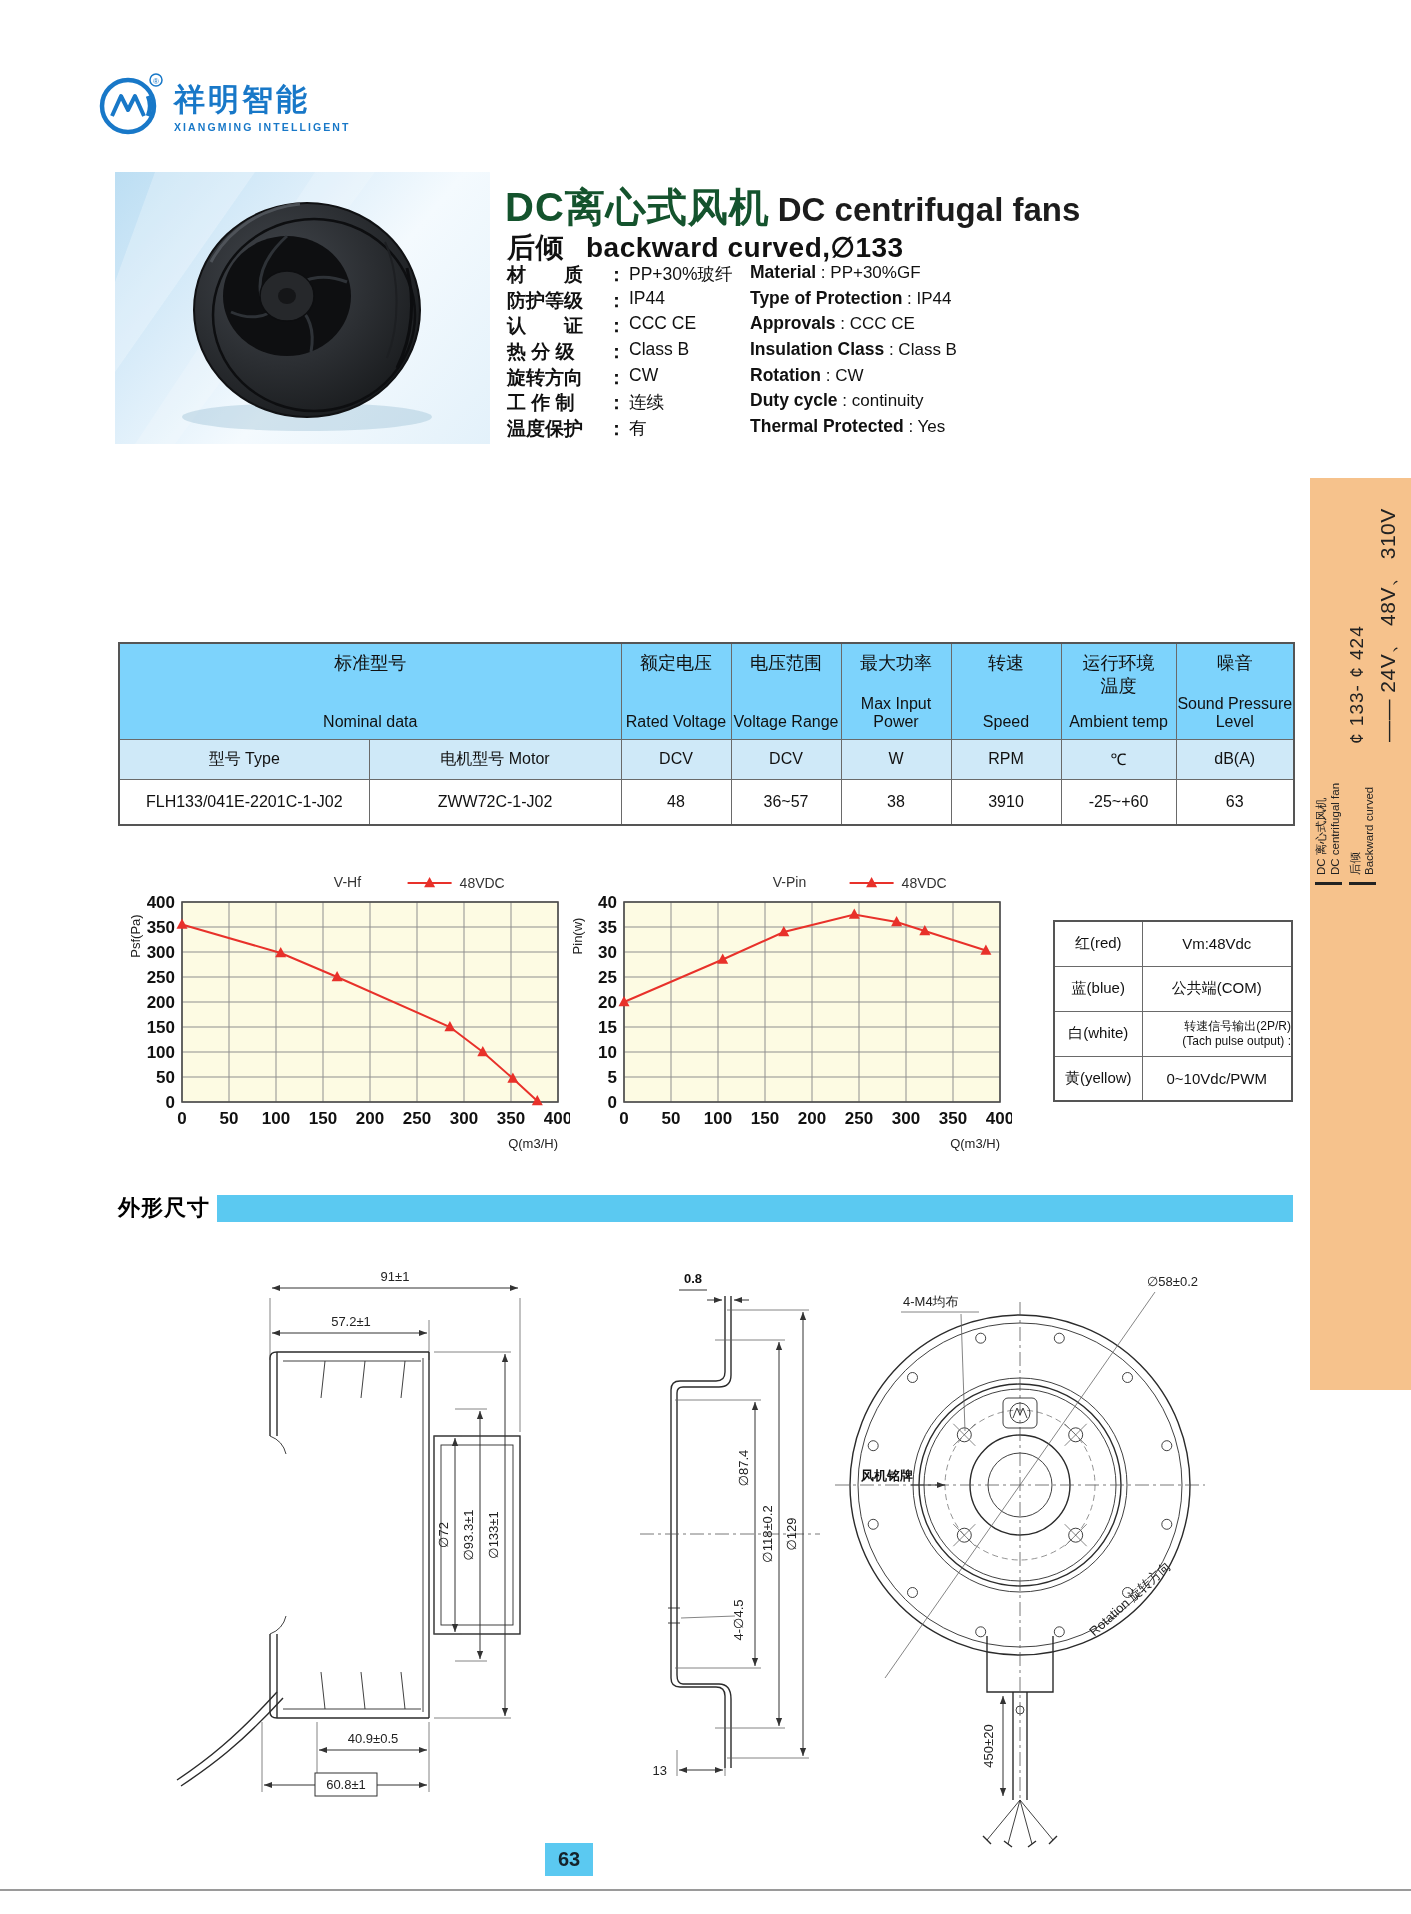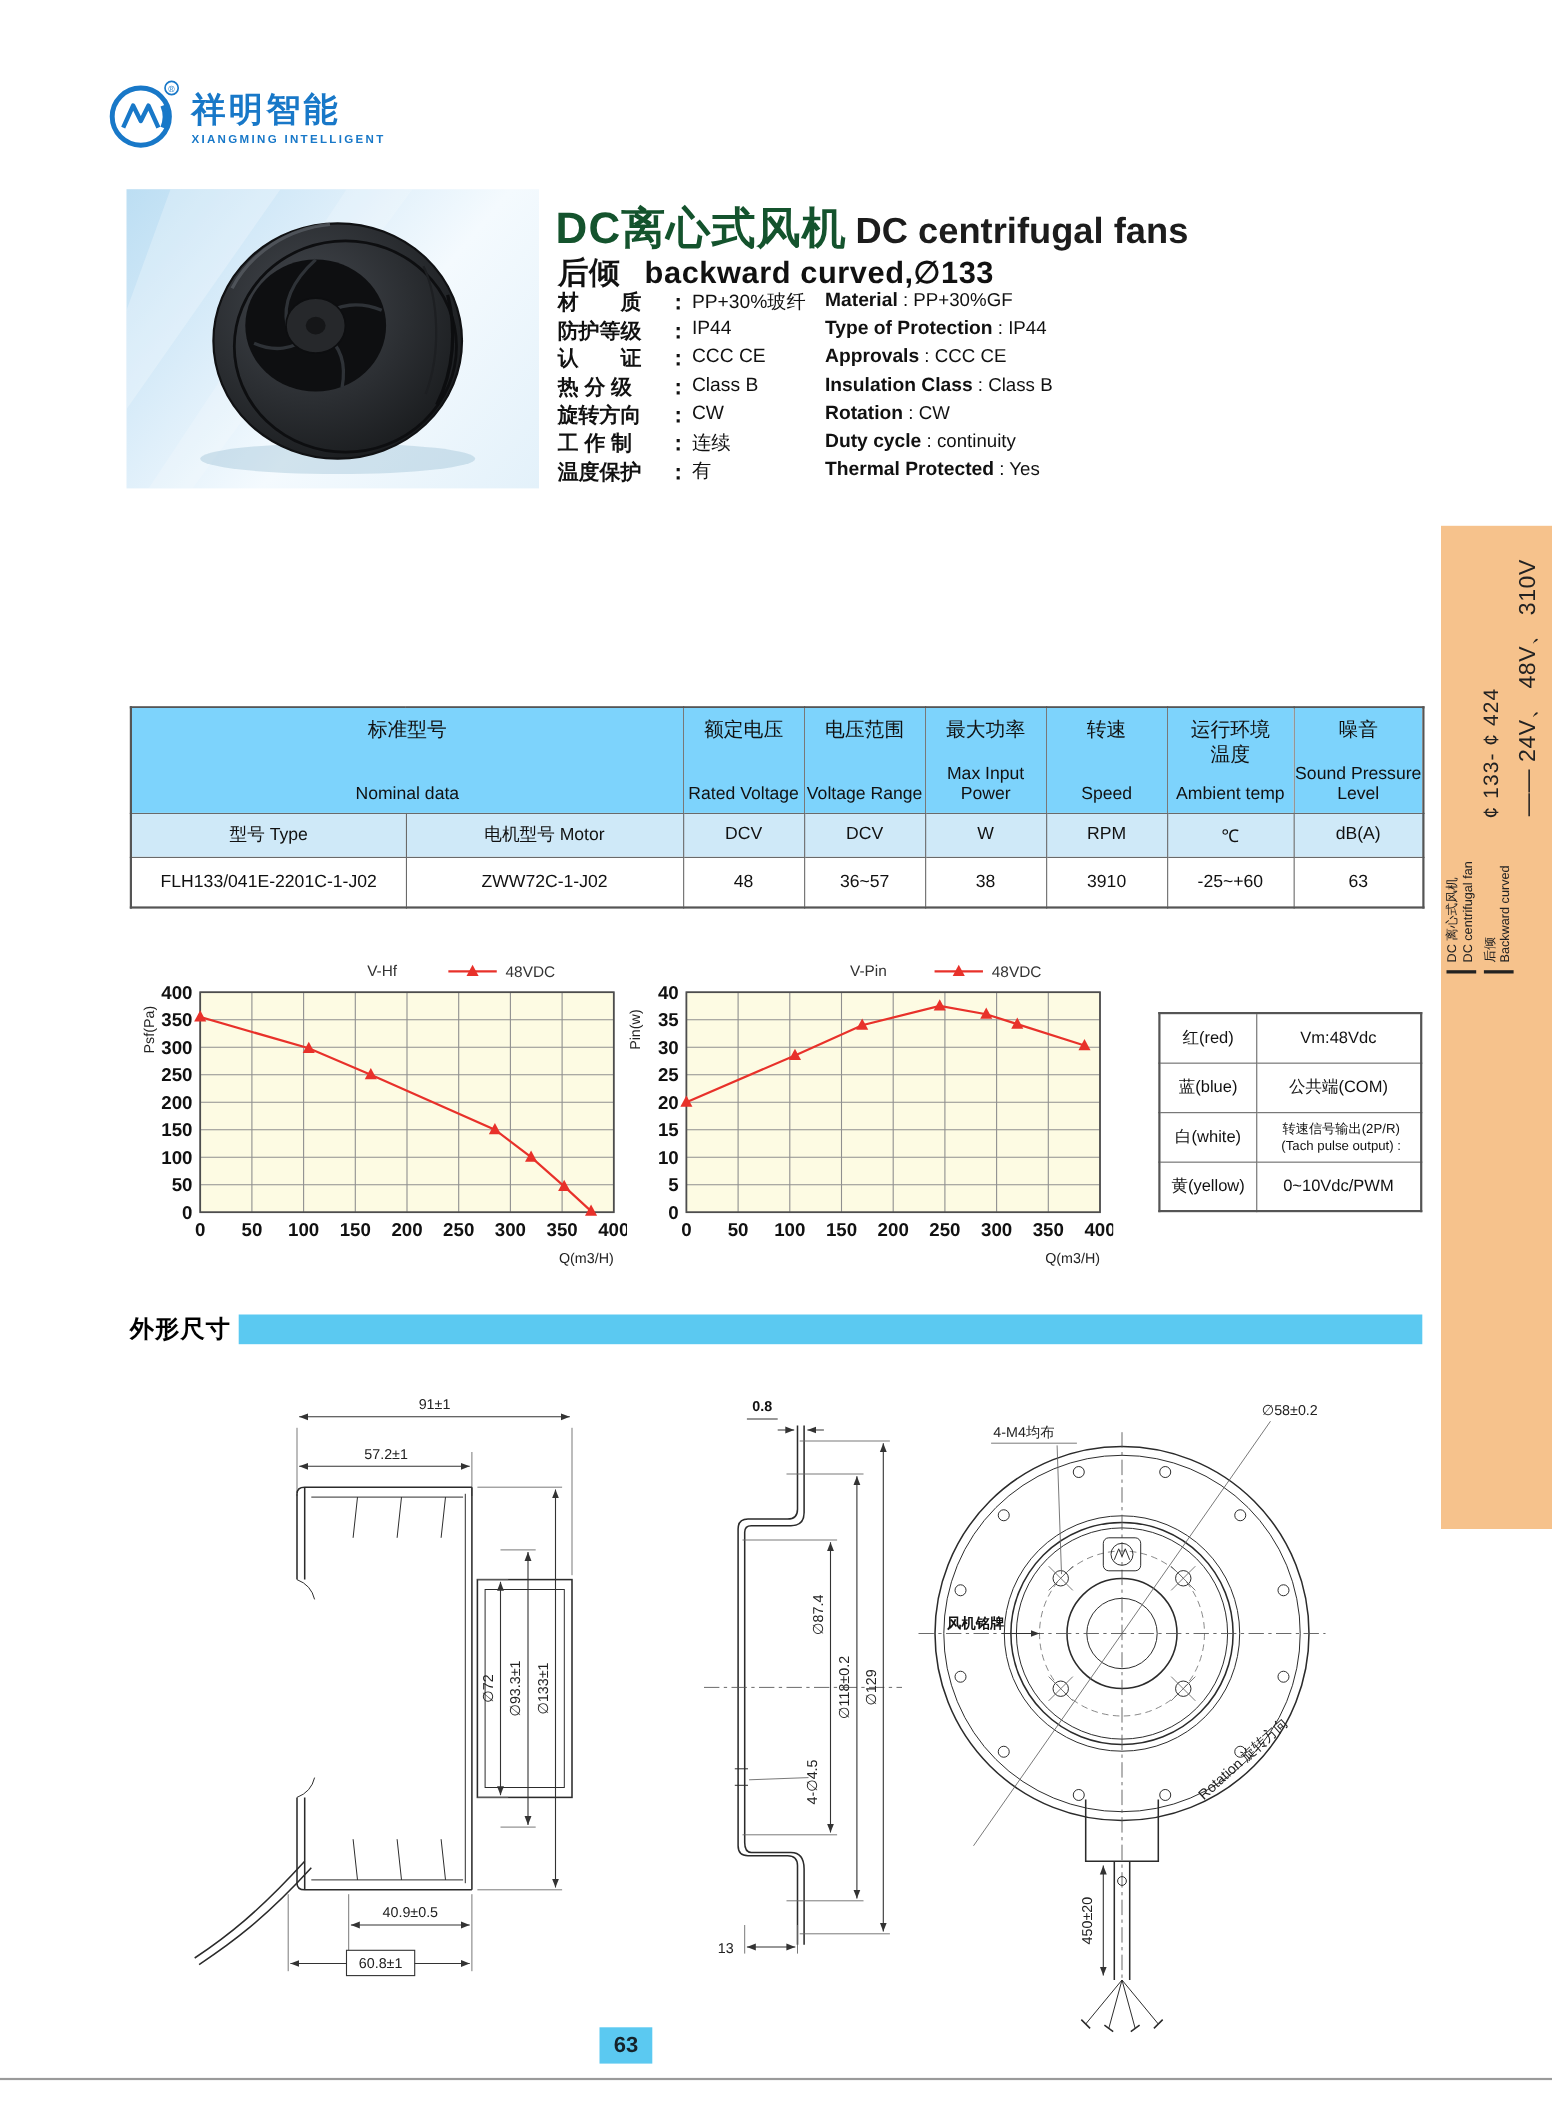--- a/index.html
+++ b/index.html
@@ -55,21 +55,21 @@
 .ytick{text-anchor:end}
 .ctitle{font-size:14px;fill:#333}
 .alabel{font-size:13px;fill:#222}
 .sline{stroke:#e8312a;stroke-width:2;fill:none}
 
 
 #wire-table{position:absolute;left:1053px;top:920px;width:238px;border-collapse:collapse;table-layout:fixed;border:2px solid #555;background:#fff}
 #wire-table td,#wire-table th{border:1px solid #6a6a6a;text-align:center;font-weight:normal;color:#111}
 #wire-table th{height:64px;font-size:15.5px;line-height:1.35;white-space:pre-line}
 #wire-table td{height:45px;font-size:15px;white-space:pre-line}
-#wire-table td.small{font-size:12px;line-height:1.25;text-align:center;padding-left:5px}
+#wire-table td.small{font-size:12px;line-height:1.25;text-align:right;padding-left:5px}
 
 
 .dims{position:absolute;left:115px;top:1240px}
 .p{stroke:#2b2b2b;stroke-width:1.4;fill:none}
 .p2{stroke:#2b2b2b;stroke-width:.9;fill:none}
 .dim{stroke:#333;stroke-width:1;fill:none}
 .thin{stroke:#666;stroke-width:.8;fill:none}
 .cl{stroke:#555;stroke-width:.8;fill:none;stroke-dasharray:14 4 3 4}
 .dash{stroke:#777;stroke-width:.8;fill:none;stroke-dasharray:6 4}
 .dtext{font-size:13px;fill:#222}

